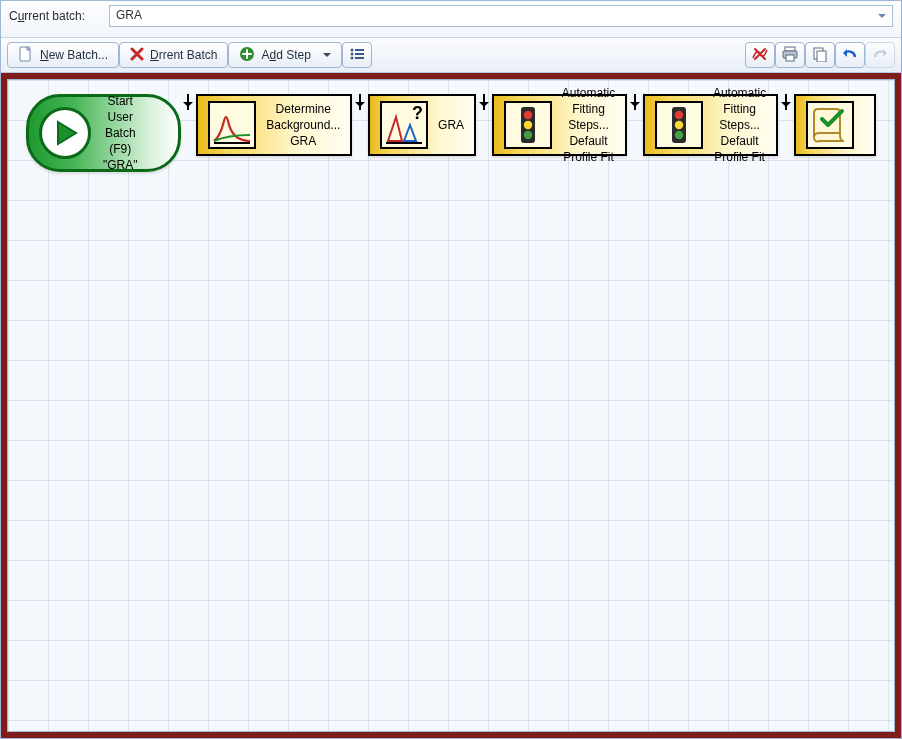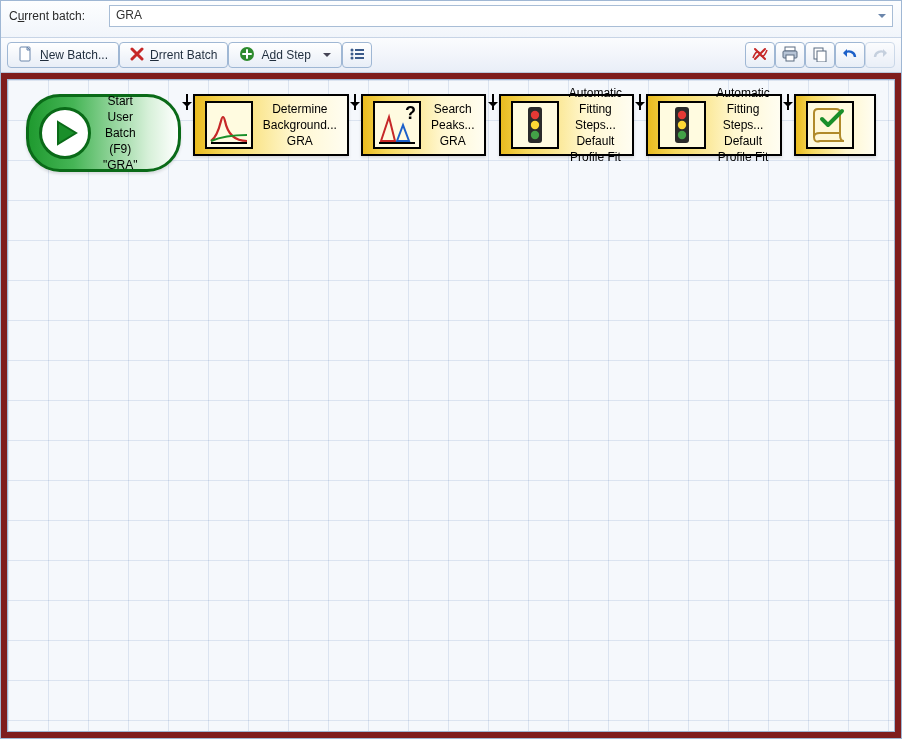--- a/index.html
+++ b/index.html
@@ -185,21 +185,20 @@
       <div class="step-node">
         <div class="step-icon">
           <svg width="44" height="44" viewBox="0 0 44 44">
             <path d="M6 38 L14 14 L20 38 Z" fill="none" stroke="#c62828" stroke-width="2"></path>
             <path d="M22 38 L28 22 L34 38 Z" fill="none" stroke="#1c60c9" stroke-width="2"></path>
             <text x="30" y="16" font-size="18" font-weight="bold" fill="#000">?</text>
             <line x1="4" y1="40" x2="40" y2="40" stroke="#000" stroke-width="2"></line>
           </svg>
         </div>
         <div class="step-text">
-          <div>Search Peaks...</div>
           <div>GRA</div>
         </div>
       </div>
 
       <div class="connector">
           <div class="line"></div>
         </div>
 
       <div class="step-node">
         <div class="step-icon">

